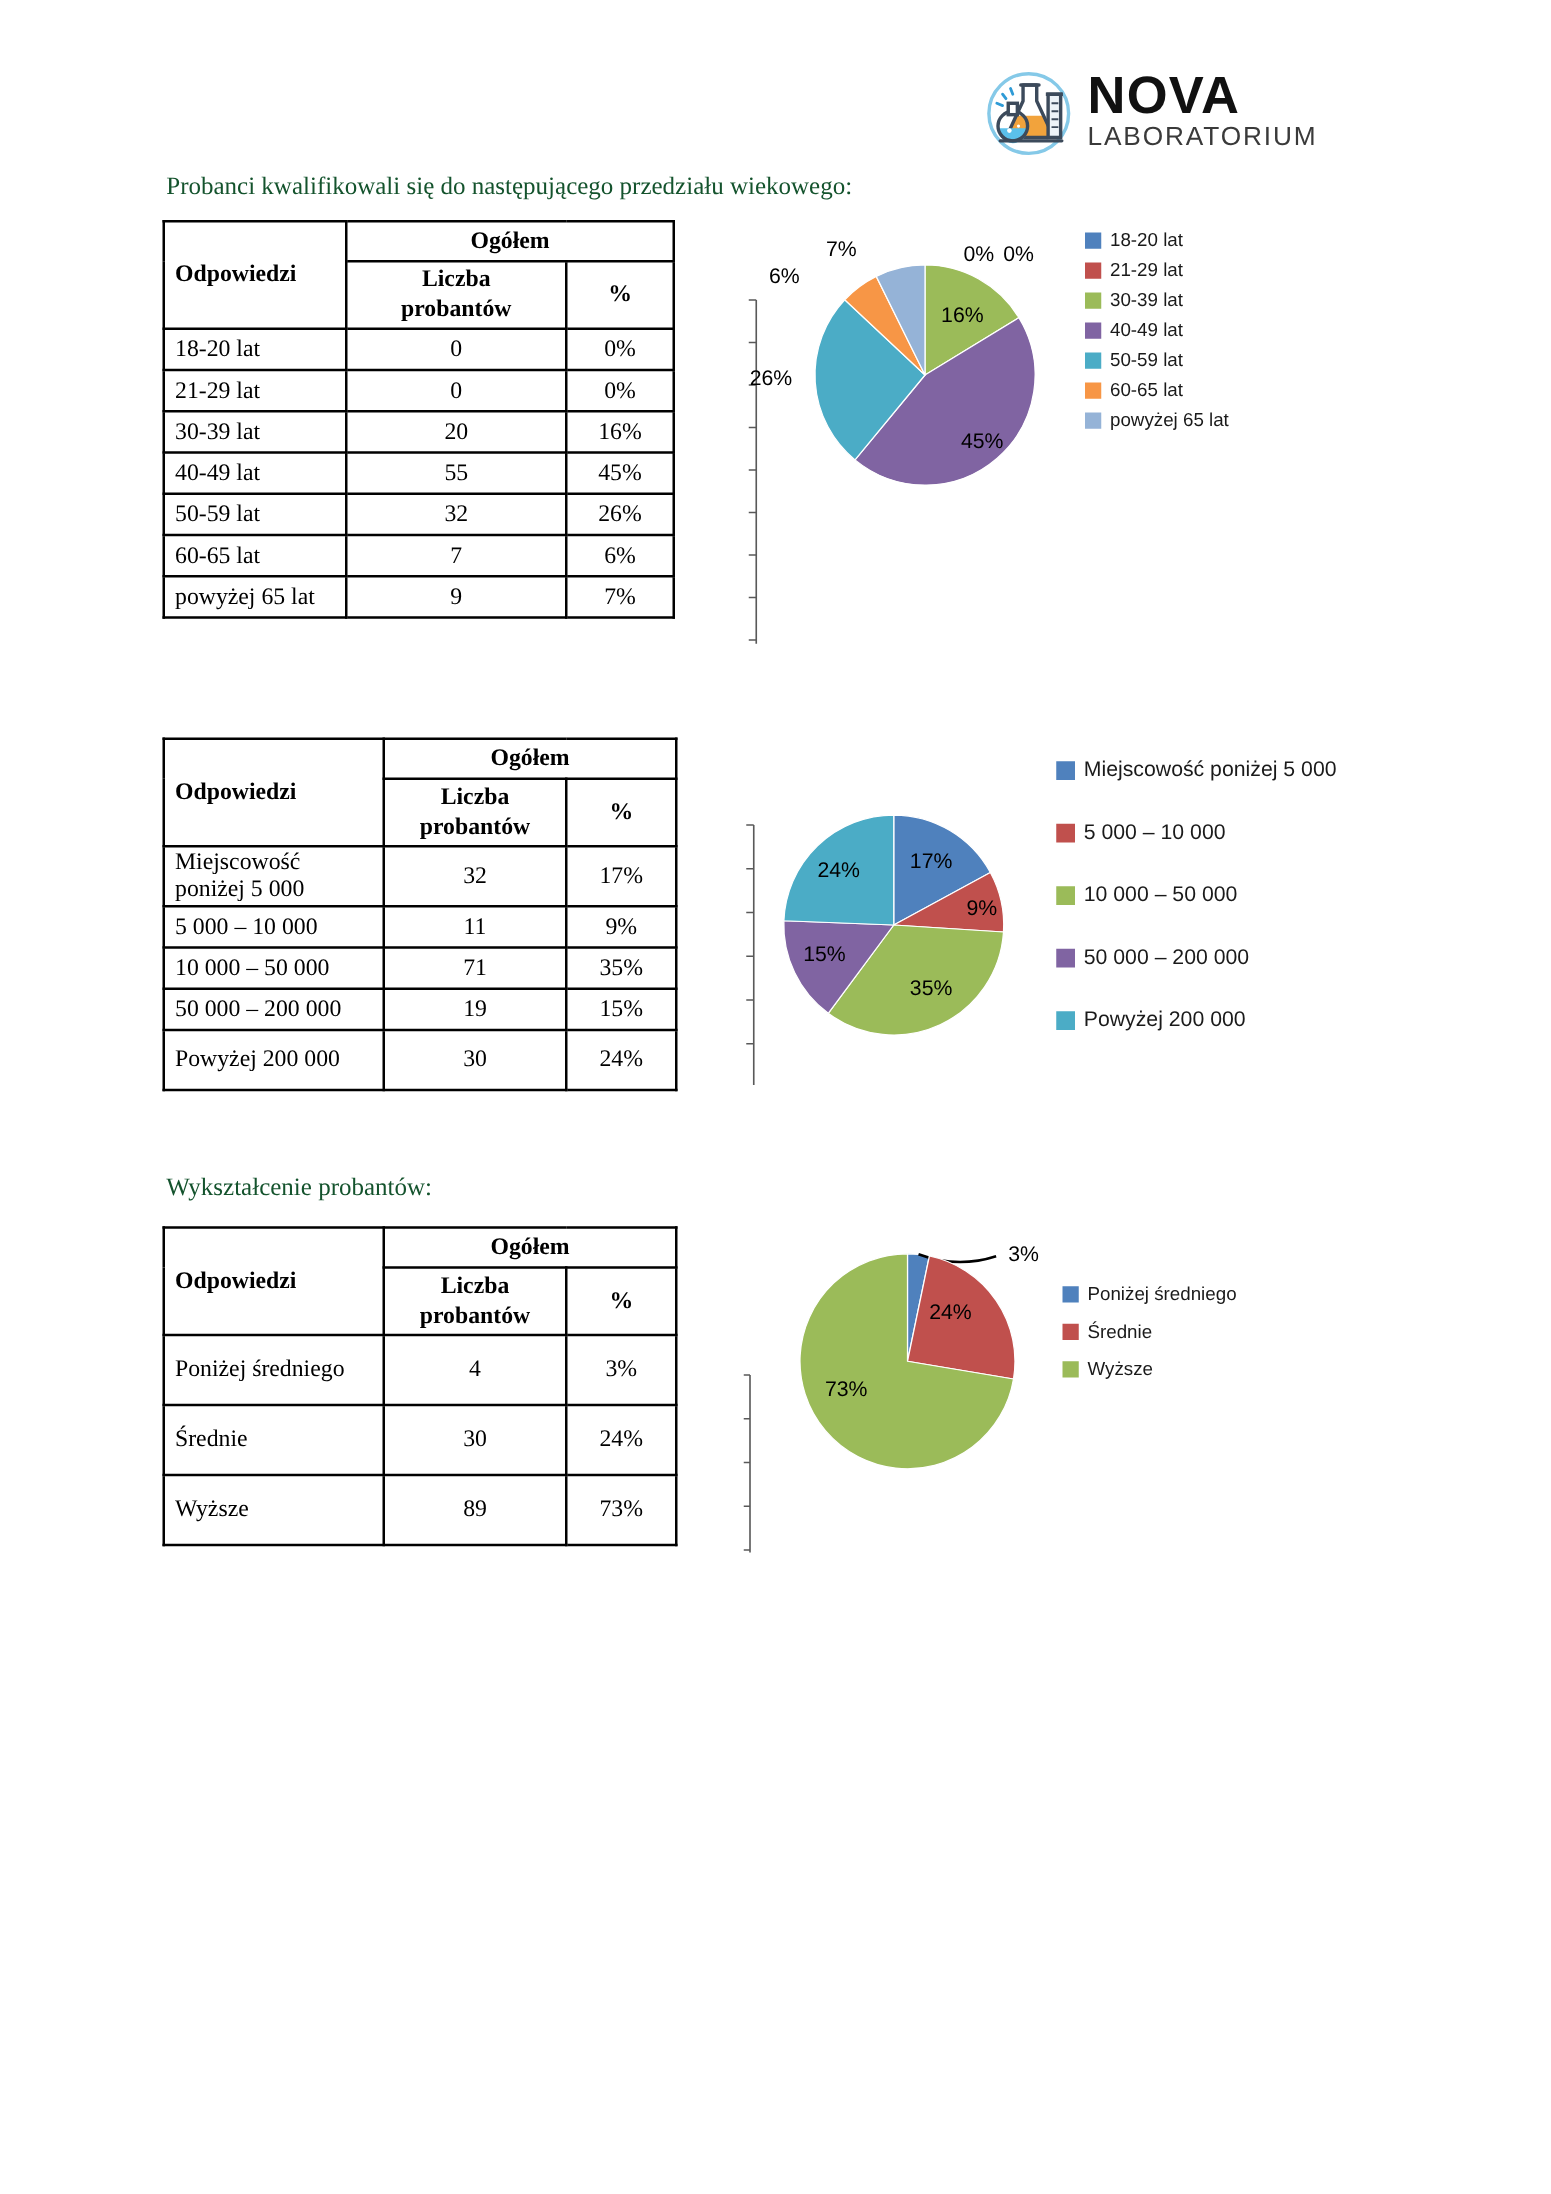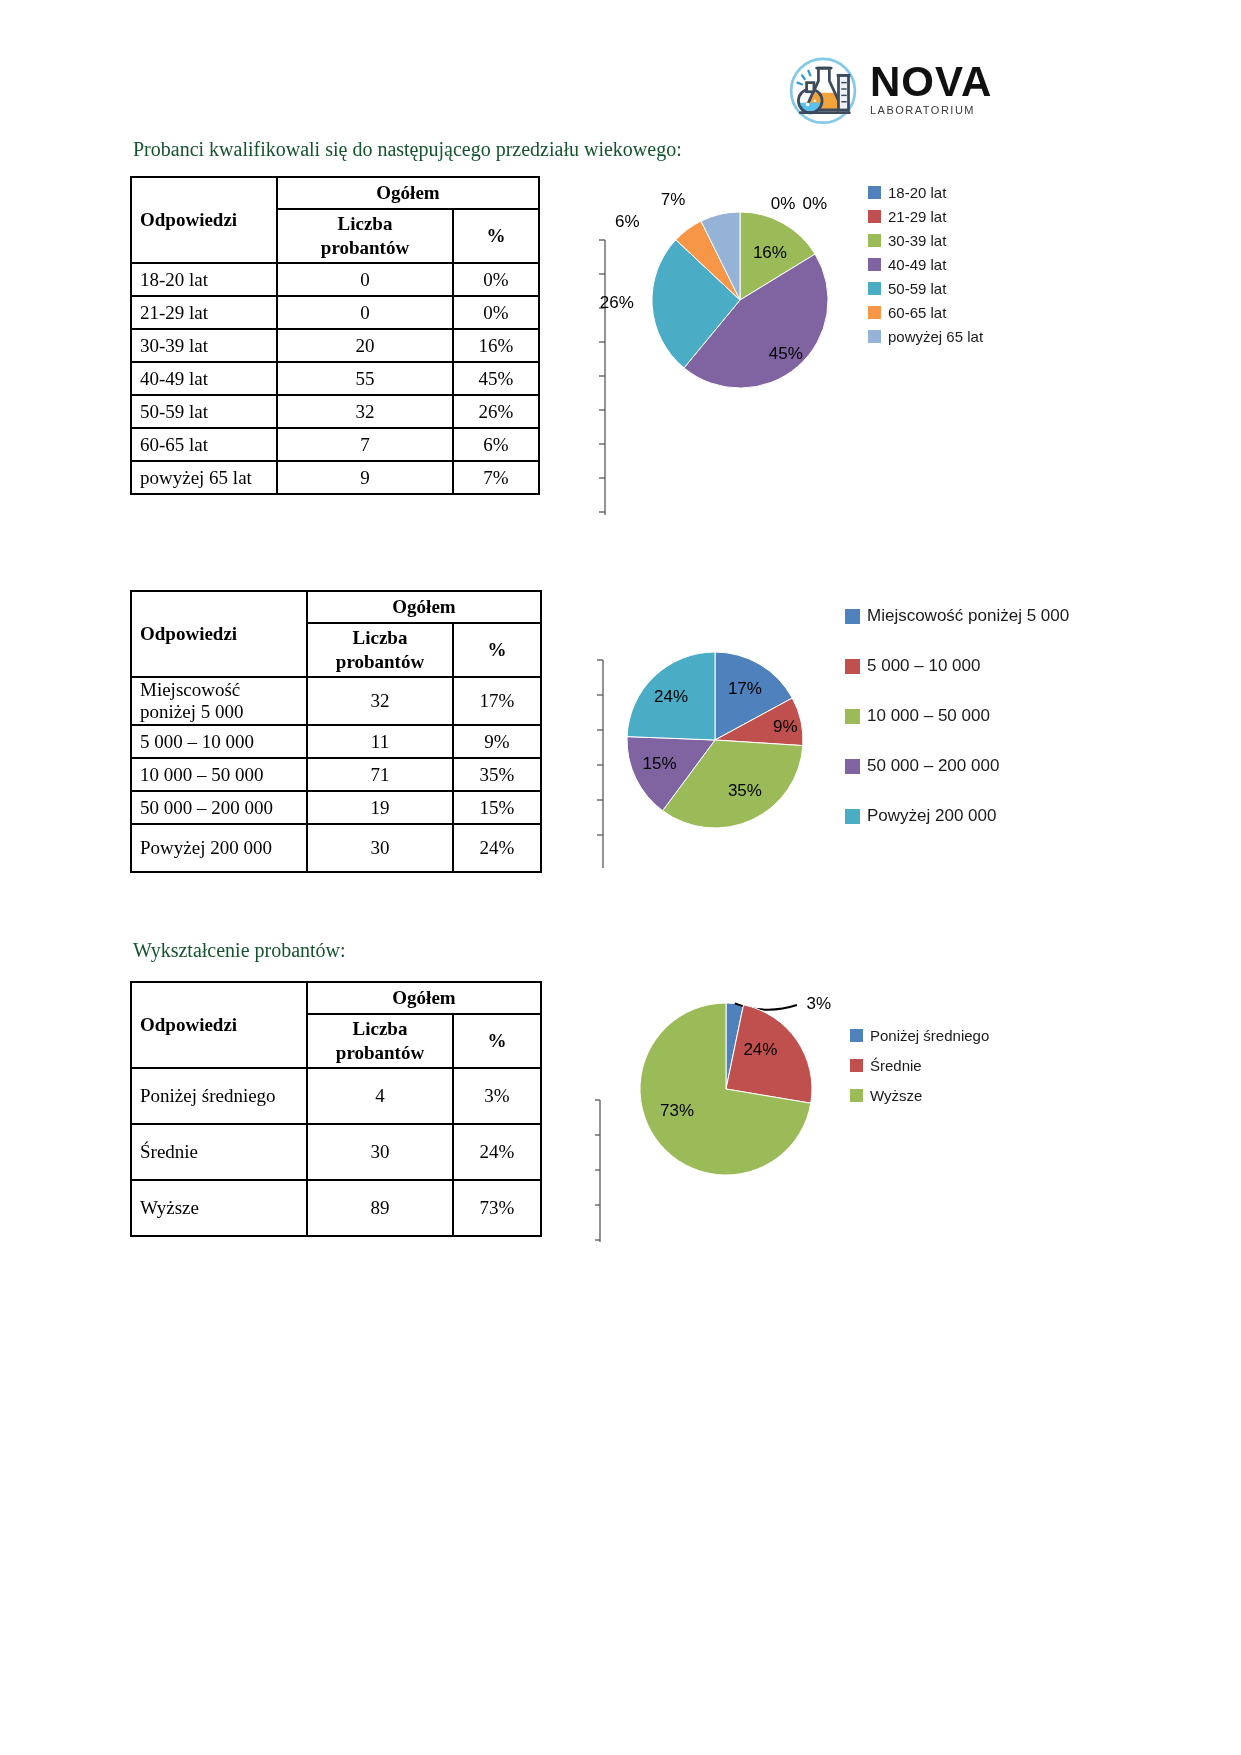--- a/index.html
+++ b/index.html
@@ -29,21 +29,21 @@
   .legend-item{display:flex;align-items:center;white-space:nowrap;}
   .swatch{display:inline-block;flex:none;margin-right:7px;}
   .legend-1{gap:7px;font-size:15px;} .legend-1 .swatch{width:13px;height:13px;}
   .legend-2{gap:30px;font-size:17px;} .legend-2 .swatch{width:15px;height:15px;}
   .legend-3{gap:13px;font-size:15px;} .legend-3 .swatch{width:13px;height:13px;}
 
   
   #logo{position:absolute;left:782px;top:48px;display:flex;align-items:center;}
   #logo .logo-text{margin-left:6px;font-family:"Liberation Sans",sans-serif;}
   #logo .logo-name{font-size:42px;font-weight:800;color:#111;letter-spacing:1px;line-height:40px;}
-  #logo .logo-sub{font-size:11px;color:#3a3a3a;letter-spacing:1.5px;margin-top:2px;}
+  #logo .logo-sub{font-size:21px;color:#3a3a3a;letter-spacing:1.5px;margin-top:2px;}
 
   
   #footer-rule{position:absolute;left:130px;top:1646px;width:983px;height:2px;border-top:4px solid #365F91;border-bottom:1px solid #365F91;}
   #footer-text{position:absolute;left:133px;top:1655px;font-family:"Liberation Serif",serif;font-size:19px;color:#7f7f7f;line-height:28px;}
   #page-number{position:absolute;left:1085px;top:1708px;width:30px;text-align:center;font-family:"Liberation Serif",serif;font-size:19px;color:#9BBB59;}
 </style>
 </head>
 <body>
 
 <div id="page">

